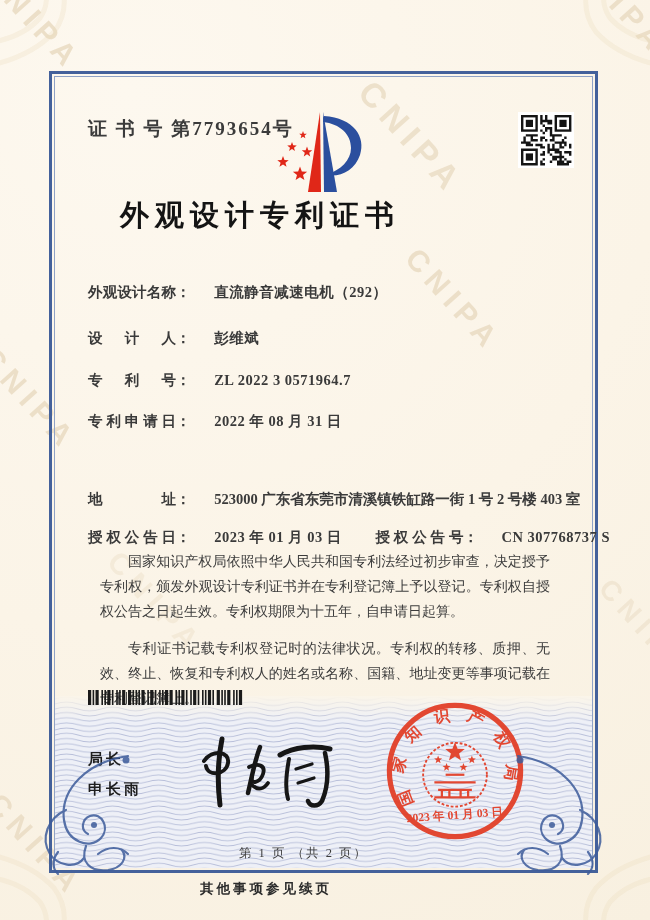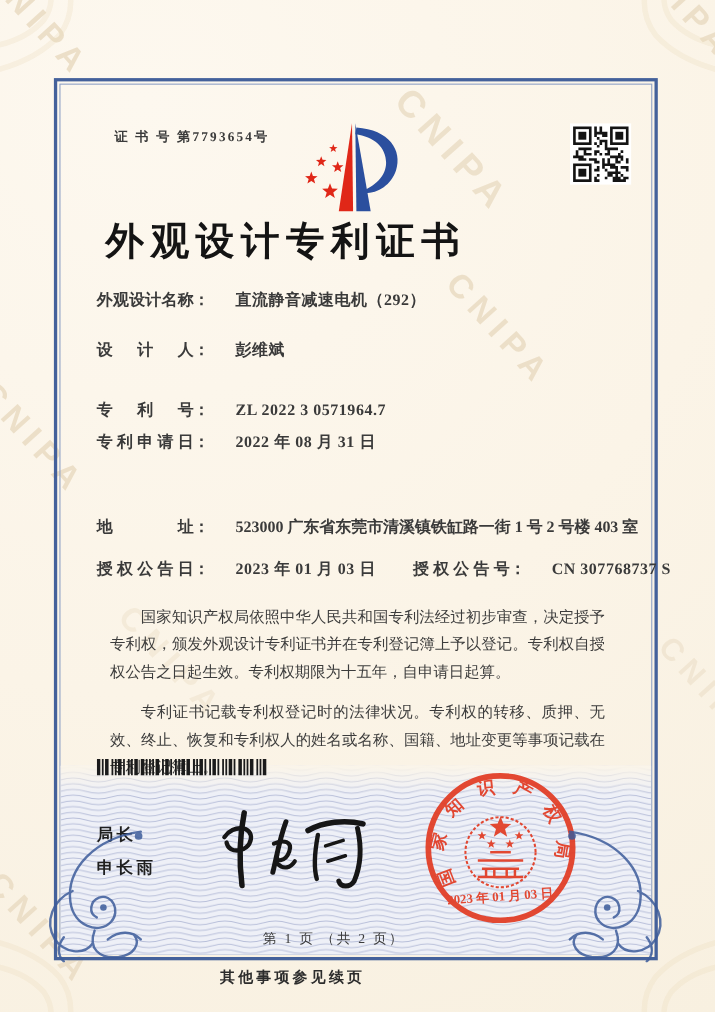--- a/index.html
+++ b/index.html
@@ -13,26 +13,26 @@
       z-index:0;user-select:none;white-space:nowrap;}
   
   .corner{position:absolute;z-index:0;opacity:.55;}
   
   .frame{position:absolute;left:49px;top:71px;width:543px;height:796px;
          border:3px solid #44619b;z-index:1;}
   .frame-inner{position:absolute;left:2px;top:2px;right:2px;bottom:2px;
          border:1px solid #8fa2c6;}
   
   .abs{position:absolute;z-index:3;}
-  .certno{left:104px;top:116px;font-size:12px;color:#3b3b3b;letter-spacing:2px;font-weight:600;}
-  .title{left:0;top:196px;width:520px;text-align:center;font-size:35px;
+  .certno{left:88px;top:116px;font-size:19px;color:#3b3b3b;letter-spacing:2px;font-weight:600;}
+  .title{left:0;top:196px;width:520px;text-align:center;font-size:29px;
          font-weight:bold;color:#141414;letter-spacing:6px;}
   .row{left:88px;width:480px;font-size:14.5px;color:#3a3a3a;white-space:nowrap;}
   .flabel{display:inline-block;width:88px;text-align:justify;text-align-last:justify;
-          font-weight:600;vertical-align:bottom;}
+          font-weight:600;vertical-align:bottom;margin-top:20px;}
   .colon{font-weight:600;}
   .fvalue{font-weight:600;letter-spacing:.5px;margin-left:20px;}
   .grant2{margin-left:30px;}
   .paras{left:88px;top:538px;width:474px;font-size:14px;color:#3c3c3c;
          text-align:justify;line-height:1.78;z-index:3;}
   .paras p{margin:12px;text-indent:2em;}
   .band{left:55px;top:696px;width:537px;height:172px;z-index:2;}
   .chief{left:88px;font-size:15px;color:#1f1f1f;letter-spacing:3px;
          font-family:"Liberation Sans","DejaVu Sans",sans-serif;font-weight:700;z-index:4;}
   .sig{left:192px;top:733px;z-index:4;}
@@ -131,21 +131,21 @@
   <div class="abs title">外观设计专利证书</div>
 
   <div class="abs row" style="top:263px">
     <span class="flabel">外观设计名称</span><span class="colon">：</span>
     <span class="fvalue">直流静音减速电机（292）</span>
   </div>
   <div class="abs row" style="top:309px">
     <span class="flabel">设计人</span><span class="colon">：</span>
     <span class="fvalue">彭维斌</span>
   </div>
-  <div class="abs row" style="top:363px">
+  <div class="abs row" style="top:351px">
     <span class="flabel">专利号</span><span class="colon">：</span>
     <span class="fvalue">ZL 2022 3 0571964.7</span>
   </div>
   <div class="abs row" style="top:392px">
     <span class="flabel">专利申请日</span><span class="colon">：</span>
     <span class="fvalue">2022 年 08 月 31 日</span>
   </div>
   <div class="abs row" style="top:470px">
     <span class="flabel">地址</span><span class="colon">：</span>
     <span class="fvalue" style="letter-spacing:0">523000 广东省东莞市清溪镇铁缸路一街 1 号 2 号楼 403 室</span>

